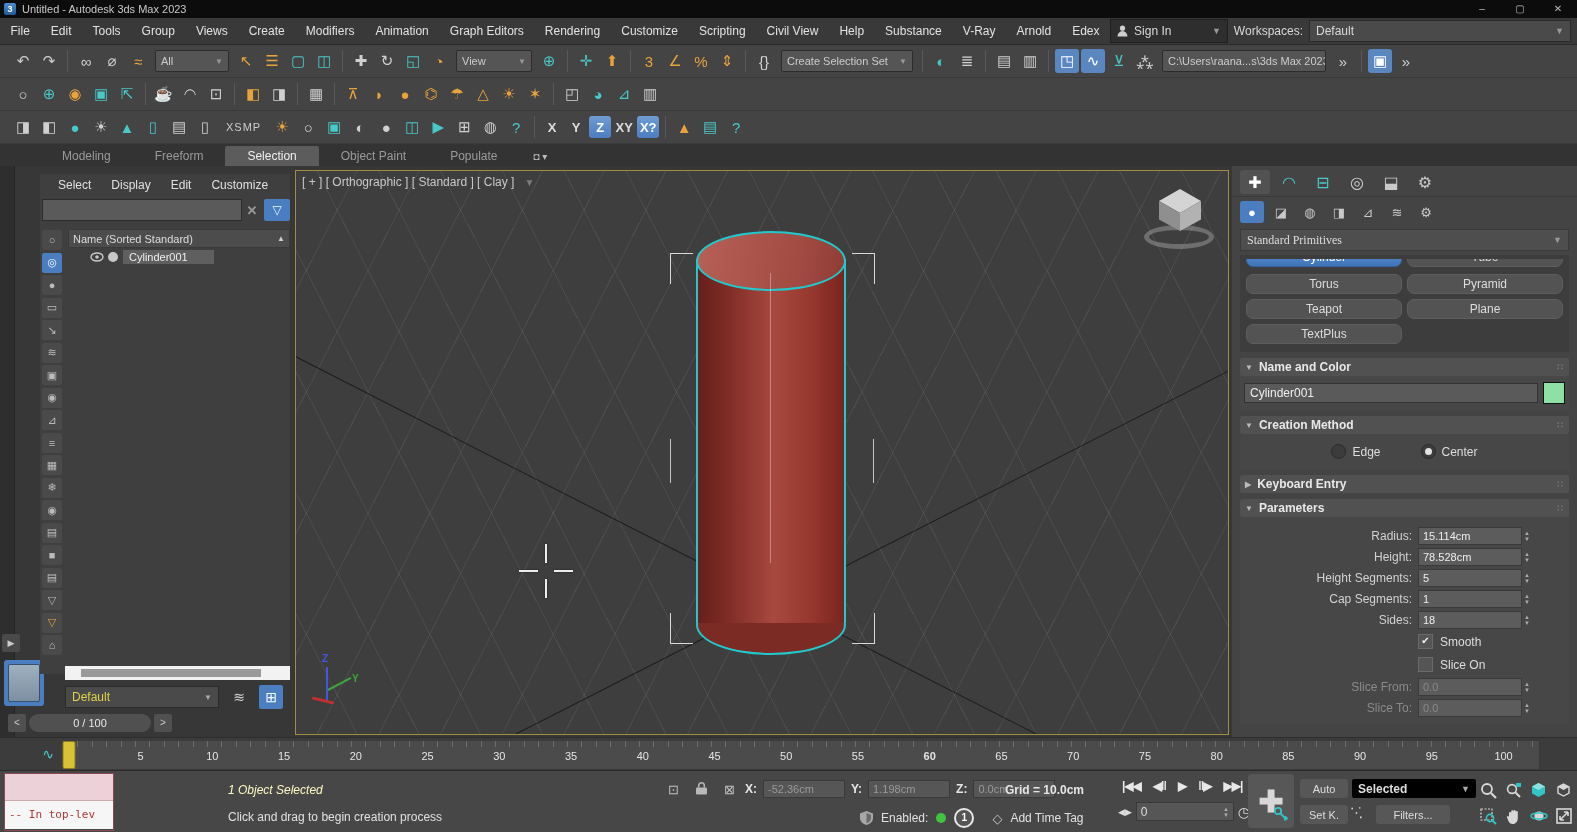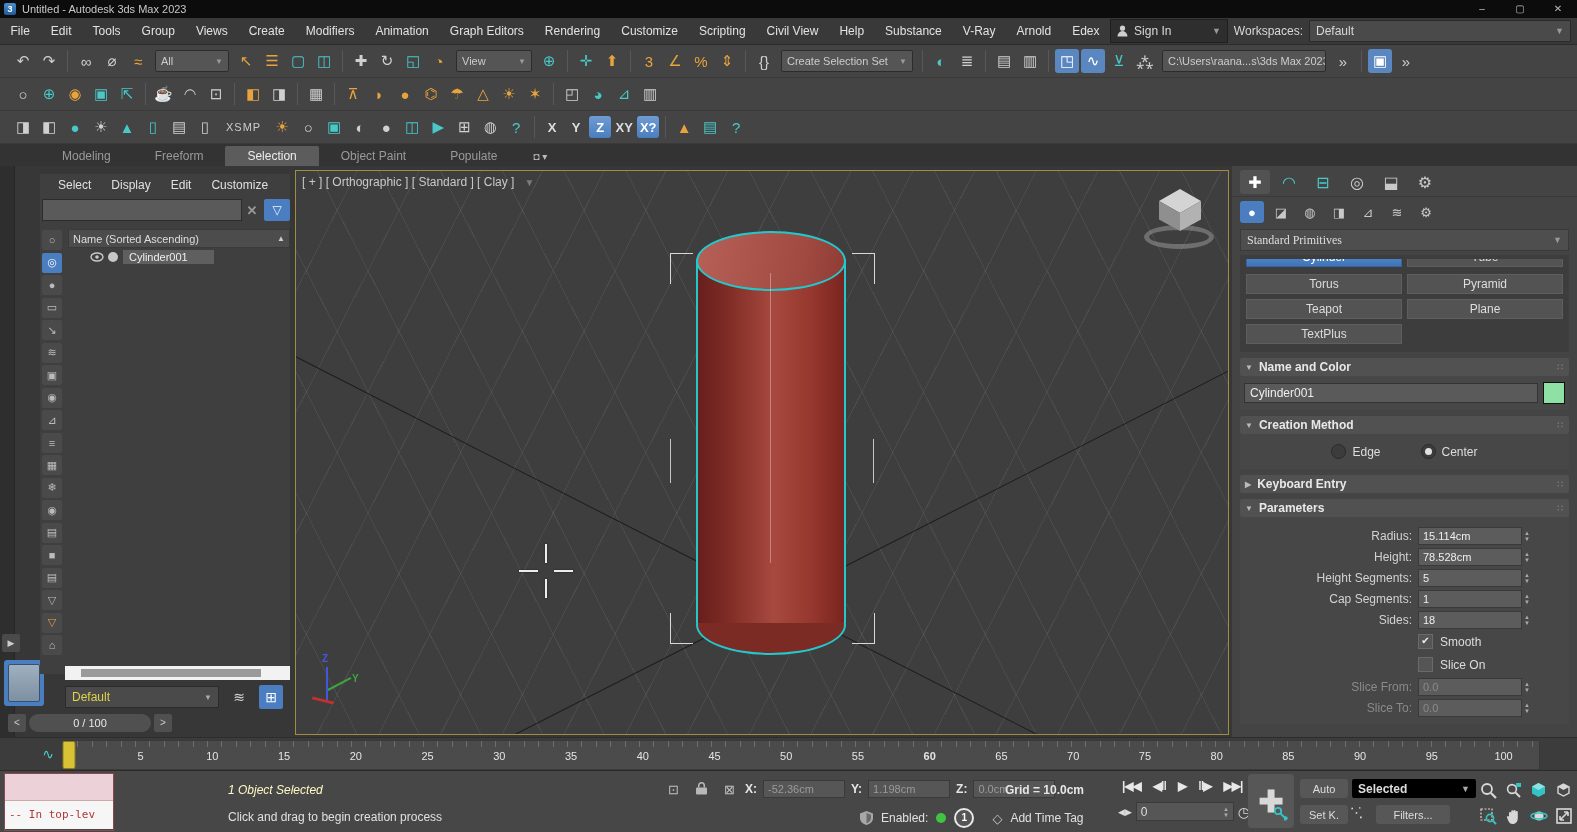--- a/index.html
+++ b/index.html
@@ -117,21 +117,21 @@
   .cp-ico.teal{color:#49c8c8;}
   .cp-ico.on{background:#525252;color:#fff;}
   .cp-ico2{width:24px;height:22px;display:flex;align-items:center;justify-content:center;color:#c9c9c9;font-size:13px;margin-right:5px;border-radius:3px;}
   .cp-ico2.on{background:#4a7ec0;color:#fff;}
   .cp-dd{margin:4px 8px;height:20px;background:#4e4e4e;border:1px solid #3a3a3a;display:flex;align-items:center;padding:0 6px;color:#ddd;font-family:Liberation Serif, serif;}
   .cp-dd .car{margin-left:auto;color:#999;font-size:9px;}
   .prim-wrap{margin:0 8px;background:#3d3d3d;padding:4px 6px 8px 6px;}
   .prim-partial{height:11px;overflow:hidden;display:grid;grid-template-columns:1fr 1fr;gap:5px;margin-bottom:4px;}
   .prim-partial .prim{margin-top:-12px;}
   .prim-grid{display:grid;grid-template-columns:1fr 1fr;gap:5px;}
-  .prim{height:20px;background:#535353;border-radius:0;color:#ddd;font-size:12px;display:flex;align-items:center;justify-content:center;border:1px solid #5e5e5e;box-sizing:border-box;}
+  .prim{height:20px;background:#535353;border-radius:7px;color:#ddd;font-size:12px;display:flex;align-items:center;justify-content:center;border:1px solid #5e5e5e;box-sizing:border-box;}
   .prim.on{background:linear-gradient(#5e93d2,#3f74b8);color:#fff;border-color:#35639e;}
   .prim.ghost{visibility:hidden;}
   .rollout{margin:6px 8px 0 8px;}
   .ro-head{height:18px;background:#515151;border-radius:2px;display:flex;align-items:center;padding:0 5px;font-weight:bold;color:#e8e8e8;font-size:12px;}
   .ro-head .arr{font-size:8px;color:#bbb;margin-right:6px;}
   .ro-head .grip{margin-left:auto;color:#7a7a7a;font-size:9px;letter-spacing:1px;}
   .ro-body{background:#474747;padding:6px 4px;}
   .name-row{display:flex;align-items:center;}
   .name-field{flex:1;height:18px;background:#5a5a5a;border:1px solid #333;display:flex;align-items:center;padding:0 5px;color:#eee;}
   .color-swatch{width:20px;height:20px;margin-left:5px;border:1px solid #111;}
@@ -381,21 +381,21 @@
           <span>Display</span>
           <span>Edit</span>
           <span>Customize</span>
         </div>
       <div class="exp-search">
         <div class="exp-input"></div>
         <div class="exp-x">✕</div>
         <div class="exp-filter">▽</div>
       </div>
       <div class="exp-head">
-        <span>Name (Sorted Ascending)</span>
+        <span>Name (Sorted Standard)</span>
         <span class="asc">▲</span>
       </div>
       <div class="exp-row">
         <span class="eye">
           <svg width="14" height="10" viewBox="0 0 14 10">
               <ellipse cx="7" cy="5" rx="6" ry="4" fill="none" stroke="#c8c8c8" stroke-width="1.4"></ellipse>
               <circle cx="7" cy="5" r="1.8" fill="#c8c8c8"></circle>
             </svg>
         </span>
         <span class="dot"></span>

